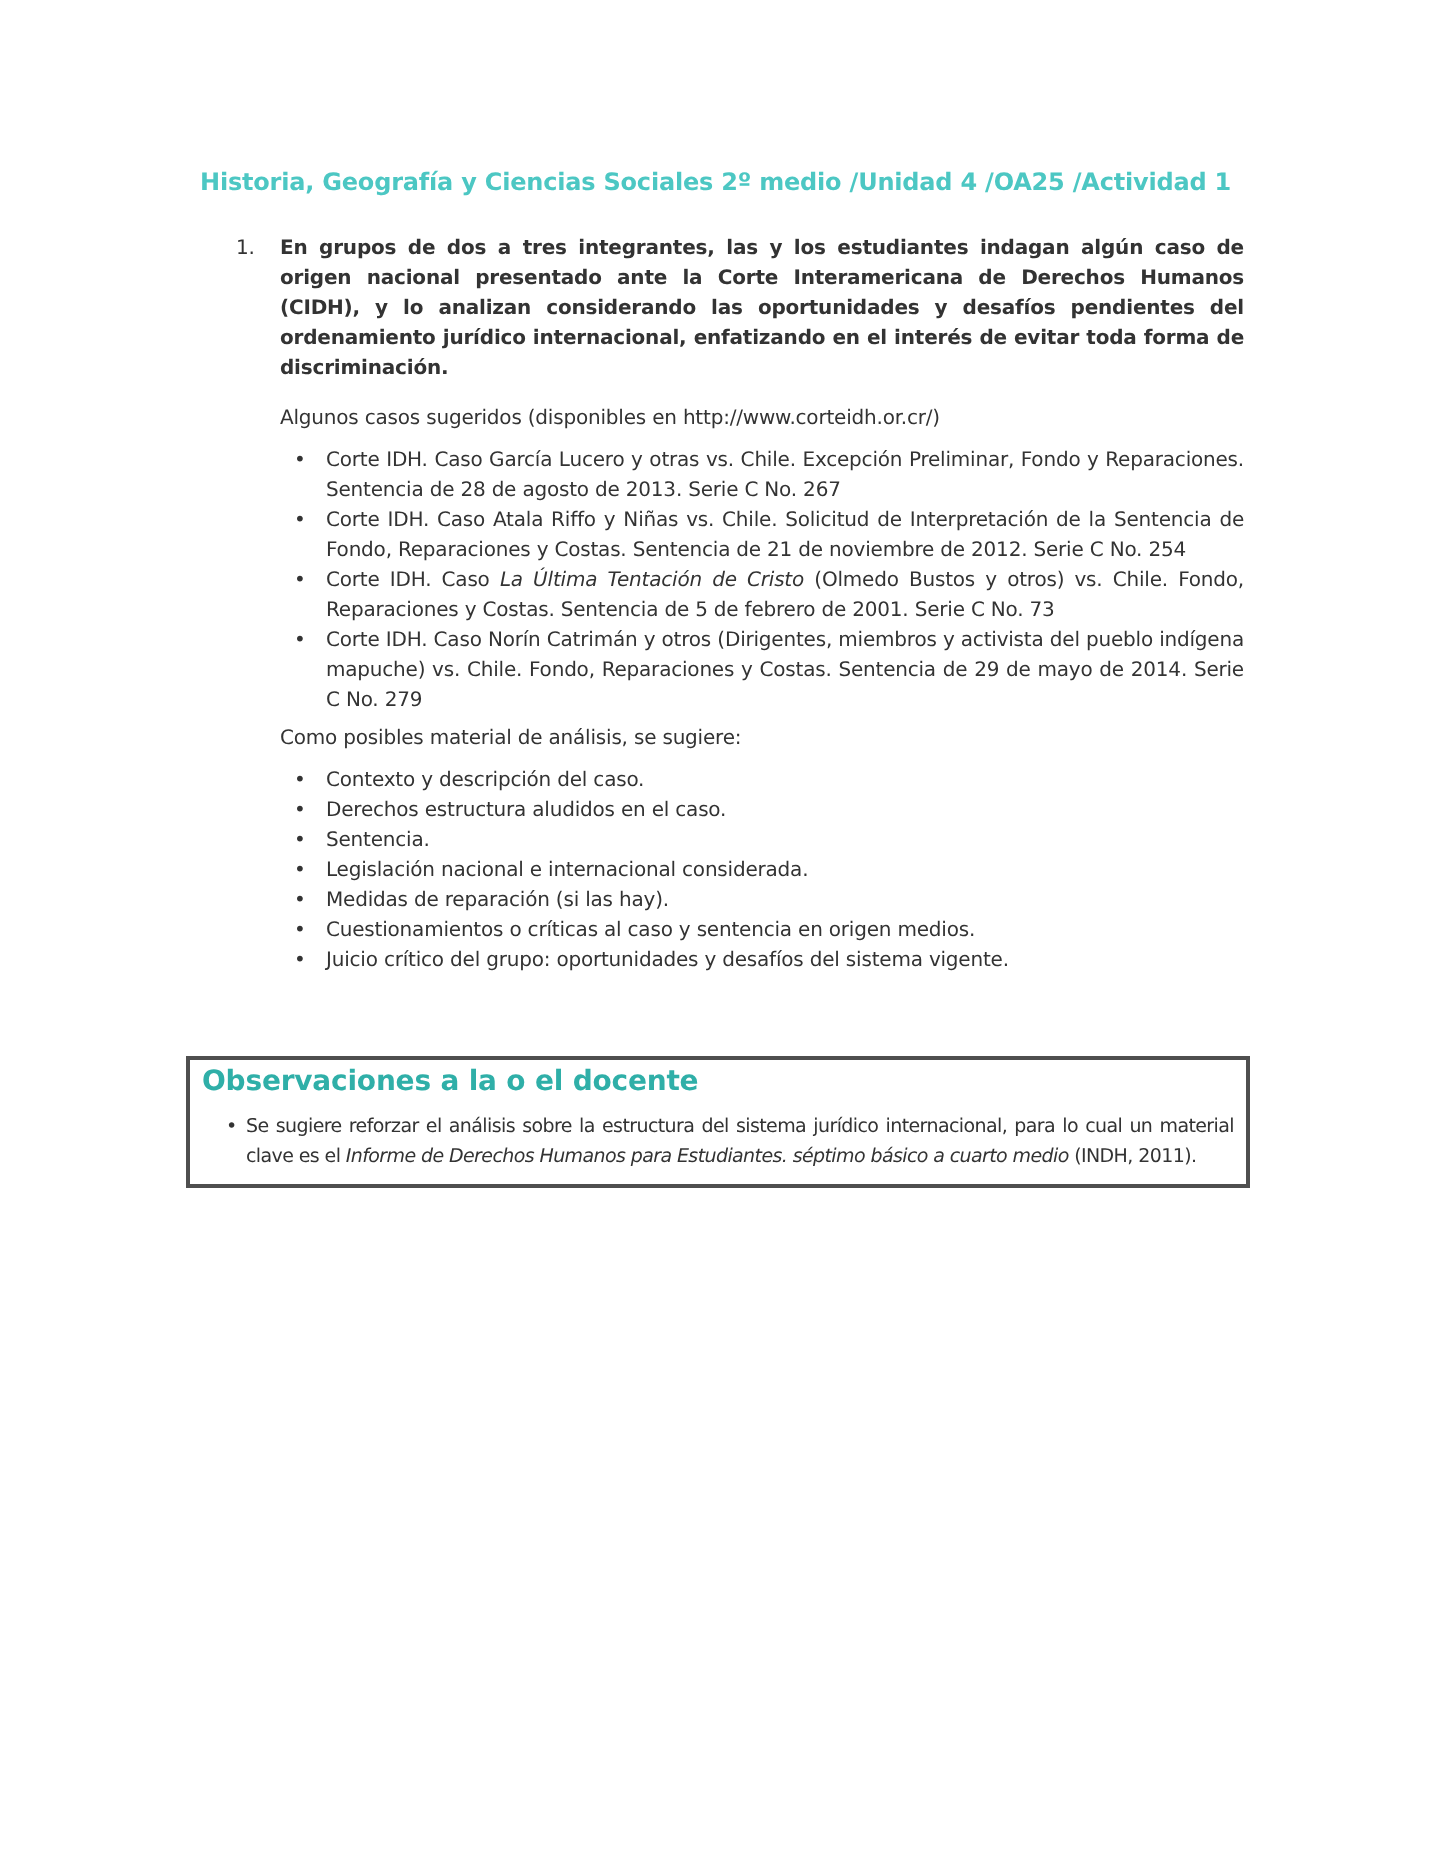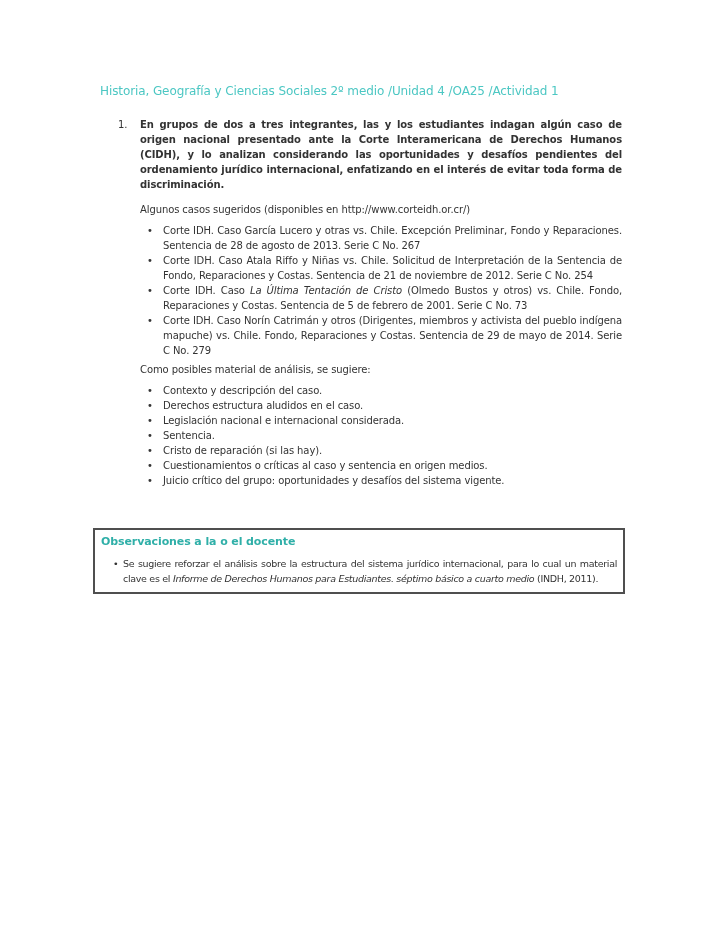--- a/index.html
+++ b/index.html
@@ -16,21 +16,21 @@
   }
   .page {
     box-sizing: border-box;
     width: 720px;
     height: 932px;
     padding: 84px 98px 0 100px;
   }
   .title {
     margin: 0 0 19px 0;
     font-size: 12px;
-    font-weight: normal;
+    font-weight: bold;
     letter-spacing: -0.1px;
     white-space: nowrap;
     color: var(--accent, #4cc7c3);
   }
   .activity {
     font-size: 10px;
     line-height: 15px;
     letter-spacing: -0.1px;
   }
   .num-row { display: flex; }
@@ -70,21 +70,21 @@
     margin: 40px 0 0 -7px;
     width: 532px;
     border: 2px solid var(--box_border, #4f4f4f);
     padding: 5px 6px 6px 6px;
     font-size: 9.5px;
     line-height: 15px;
     letter-spacing: -0.3px;
   }
   .obs-heading {
     margin: 0;
-    font-size: 11px;
+    font-size: 14px;
     line-height: 13px;
     font-weight: bold;
     letter-spacing: -0.1px;
     color: var(--heading_accent, #2fafa8);
   }
   .obs-list {
     margin: 8px 0 0 10px;
   }
   .obs-list li { padding-left: 12px; }
 </style>
@@ -109,23 +109,23 @@
         <li><span>Corte IDH. Caso Atala Riffo y Niñas vs. Chile. Solicitud de Interpretación de la Sentencia de Fondo, Reparaciones y Costas. Sentencia de 21 de noviembre de 2012. Serie C No. 254</span></li>
         <li><span>Corte IDH. Caso </span><em>La Última Tentación de Cristo</em><span> (Olmedo Bustos y otros) vs. Chile. Fondo, Reparaciones y Costas. Sentencia de 5 de febrero de 2001. Serie C No. 73</span></li>
         <li><span>Corte IDH. Caso Norín Catrimán y otros (Dirigentes, miembros y activista del pueblo indígena mapuche) vs. Chile. Fondo, Reparaciones y Costas. Sentencia de 29 de mayo de 2014. Serie C No. 279</span></li>
       </ul>
 
     <p class="sub-heading criteria-heading">Como posibles material de análisis, se sugiere:</p>
 
     <ul class="doc-list criteria">
         <li>Contexto y descripción del caso.</li>
         <li>Derechos estructura aludidos en el caso.</li>
+        <li>Sentencia.</li>
         <li>Legislación nacional e internacional considerada.</li>
-        <li>Sentencia.</li>
-        <li>Cristo de reparación (si las hay).</li>
+        <li>Medidas de reparación (si las hay).</li>
         <li>Cuestionamientos o críticas al caso y sentencia en origen medios.</li>
         <li>Juicio crítico del grupo: oportunidades y desafíos del sistema vigente.</li>
       </ul>
 
   </div>
 
   <div class="obs-box">
     <p class="obs-heading">Observaciones a la o el docente</p>
     <ul class="doc-list obs-list">
         <li><span>Se sugiere reforzar el análisis sobre la estructura del sistema jurídico internacional, para lo cual un material clave es el </span><em>Informe de Derechos Humanos para Estudiantes. séptimo básico a cuarto medio</em><span> (INDH, 2011).</span></li>

